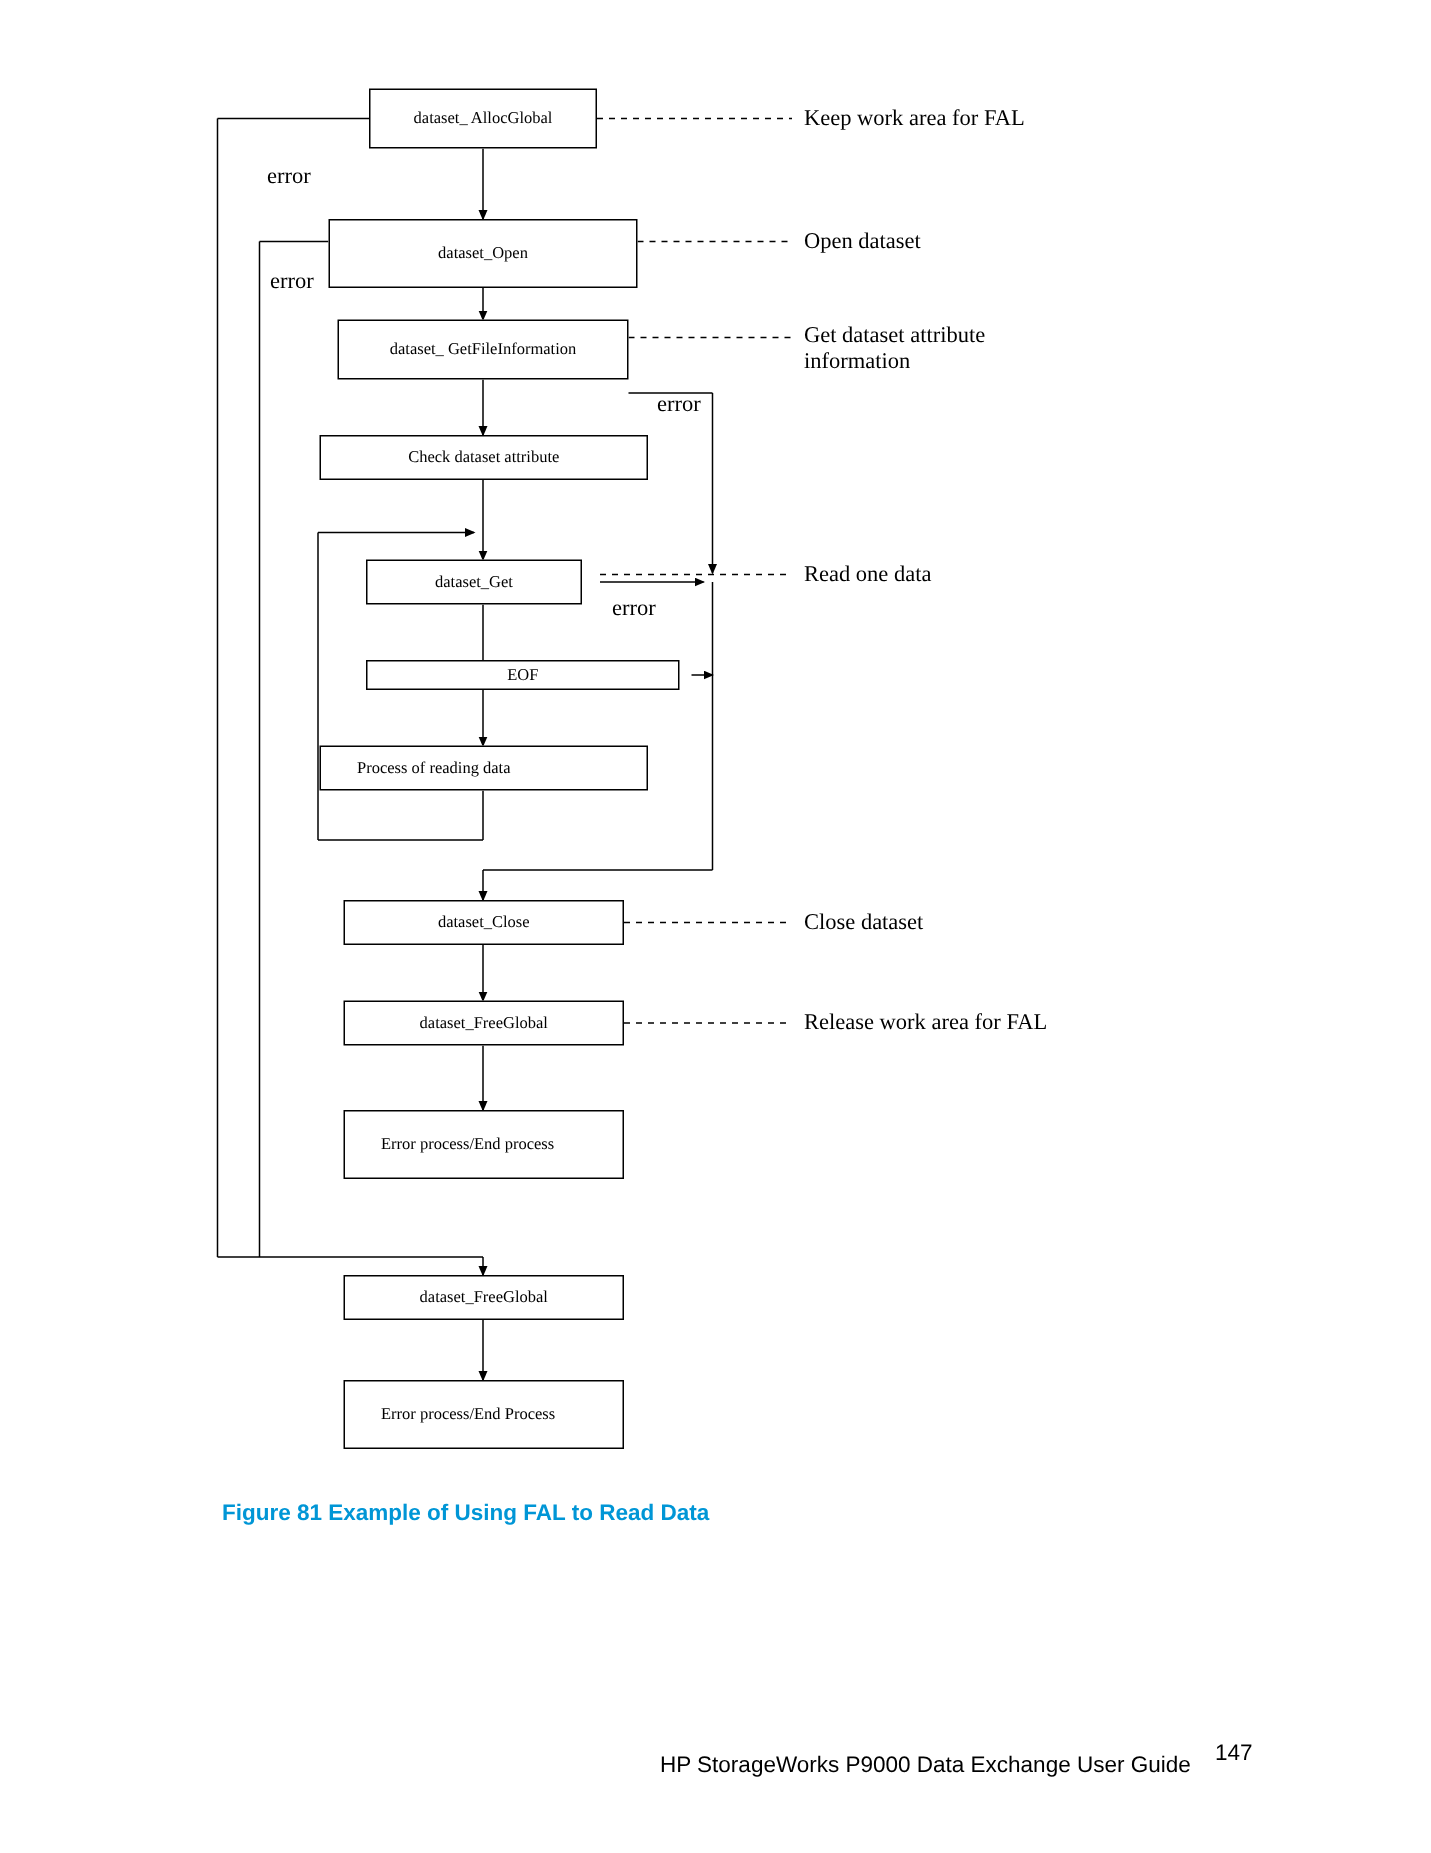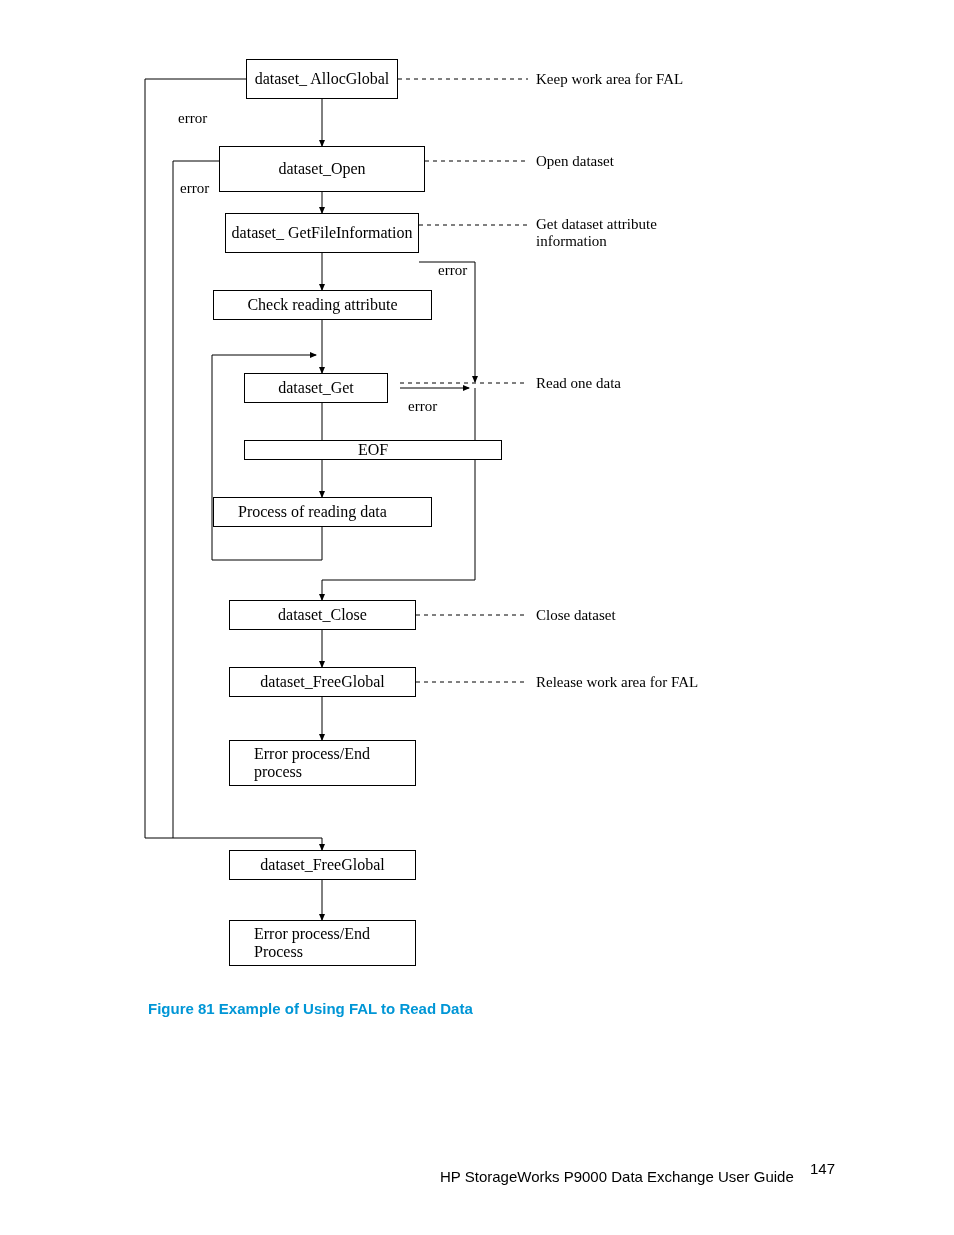--- a/index.html
+++ b/index.html
@@ -8,21 +8,21 @@
     width: 954px;
     height: 1235px;
     position: relative;
     font-family: "Times New Roman", serif;
     background: #fff;
   }
   .box {
     position: absolute;
     border: 1px solid #000;
     background: #fff;
-    font-size: 16px;
+    font-size: 11px;
     display: flex;
     align-items: center;
     justify-content: center;
     text-align: center;
     padding: 2px 4px;
     box-sizing: border-box;
   }
   .box.left {
     justify-content: flex-start;
     text-align: left;
@@ -117,23 +117,23 @@
   <line x1="425" y1="161" x2="528" y2="161" stroke="#000" stroke-dasharray="4,4"></line>
   <line x1="419" y1="225" x2="528" y2="225" stroke="#000" stroke-dasharray="4,4"></line>
   <line x1="400" y1="383" x2="528" y2="383" stroke="#000" stroke-dasharray="4,4"></line>
   <line x1="416" y1="615" x2="528" y2="615" stroke="#000" stroke-dasharray="4,4"></line>
   <line x1="416" y1="682" x2="528" y2="682" stroke="#000" stroke-dasharray="4,4"></line>
 </svg>
 
 <div class="box" style="left:246px;top:59px;width:152px;height:40px">dataset_ AllocGlobal</div>
 <div class="box" style="left:219px;top:146px;width:206px;height:46px">dataset_Open</div>
 <div class="box" style="left:225px;top:213px;width:194px;height:40px">dataset_ GetFileInformation</div>
-<div class="box" style="left:213px;top:290px;width:219px;height:30px">Check reading attribute</div>
+<div class="box" style="left:213px;top:290px;width:219px;height:30px">Check dataset attribute</div>
 <div class="box" style="left:244px;top:373px;width:144px;height:30px">dataset_Get</div>
-<div class="box" style="left:244px;top:440px;width:258px;height:20px;justify-content:center">EOF</div>
+<div class="box" style="left:244px;top:440px;width:209px;height:20px;justify-content:center">EOF</div>
 <div class="box left" style="left:213px;top:497px;width:219px;height:30px">Process of reading data</div>
 <div class="box" style="left:229px;top:600px;width:187px;height:30px">dataset_Close</div>
 <div class="box" style="left:229px;top:667px;width:187px;height:30px">dataset_FreeGlobal</div>
 <div class="box left" style="left:229px;top:740px;width:187px;height:46px">Error process/End process</div>
 <div class="box" style="left:229px;top:850px;width:187px;height:30px">dataset_FreeGlobal</div>
 <div class="box left" style="left:229px;top:920px;width:187px;height:46px">Error process/End Process</div>
 
 <div class="label" style="left:536px;top:71px">Keep work area for FAL</div>
 <div class="label" style="left:536px;top:153px">Open dataset</div>
 <div class="label" style="left:536px;top:216px;width:160px">Get dataset attribute information</div>

